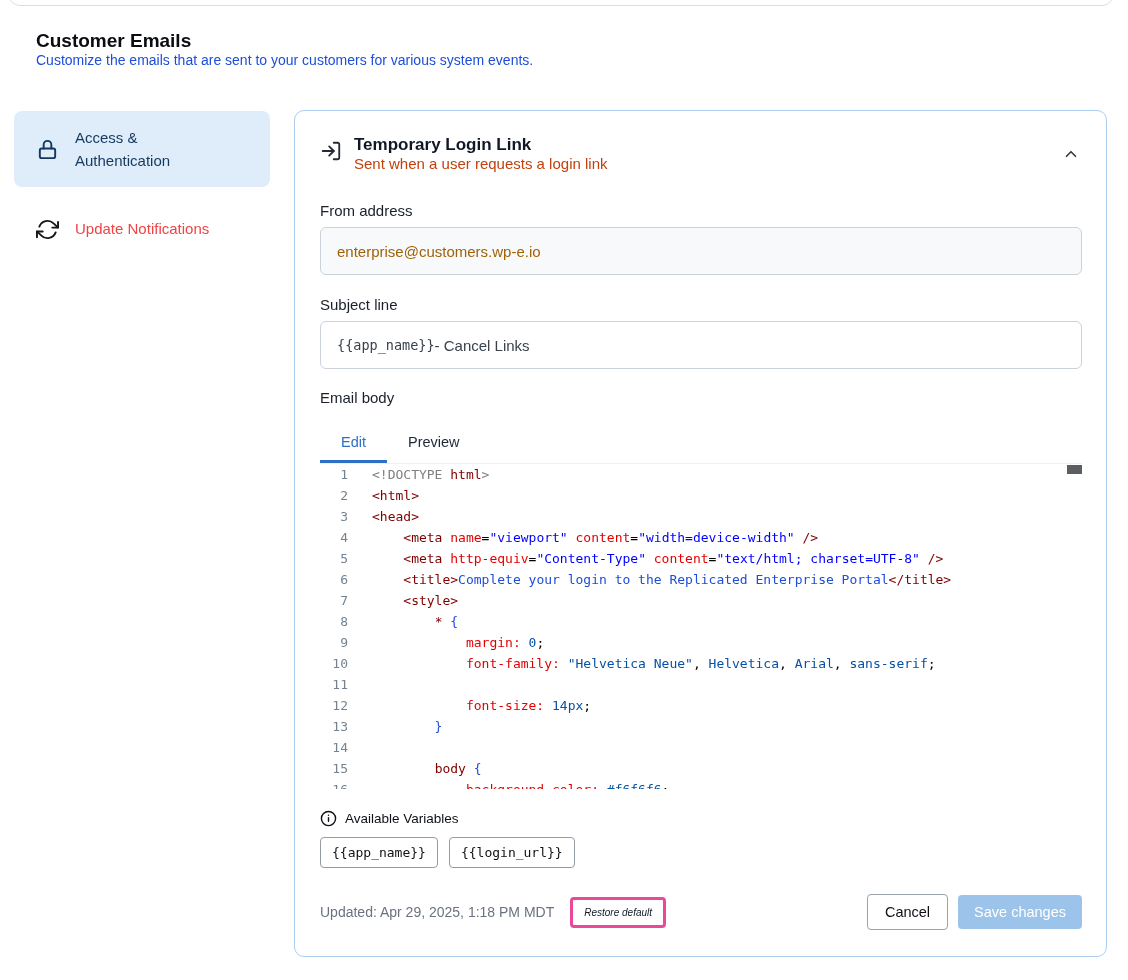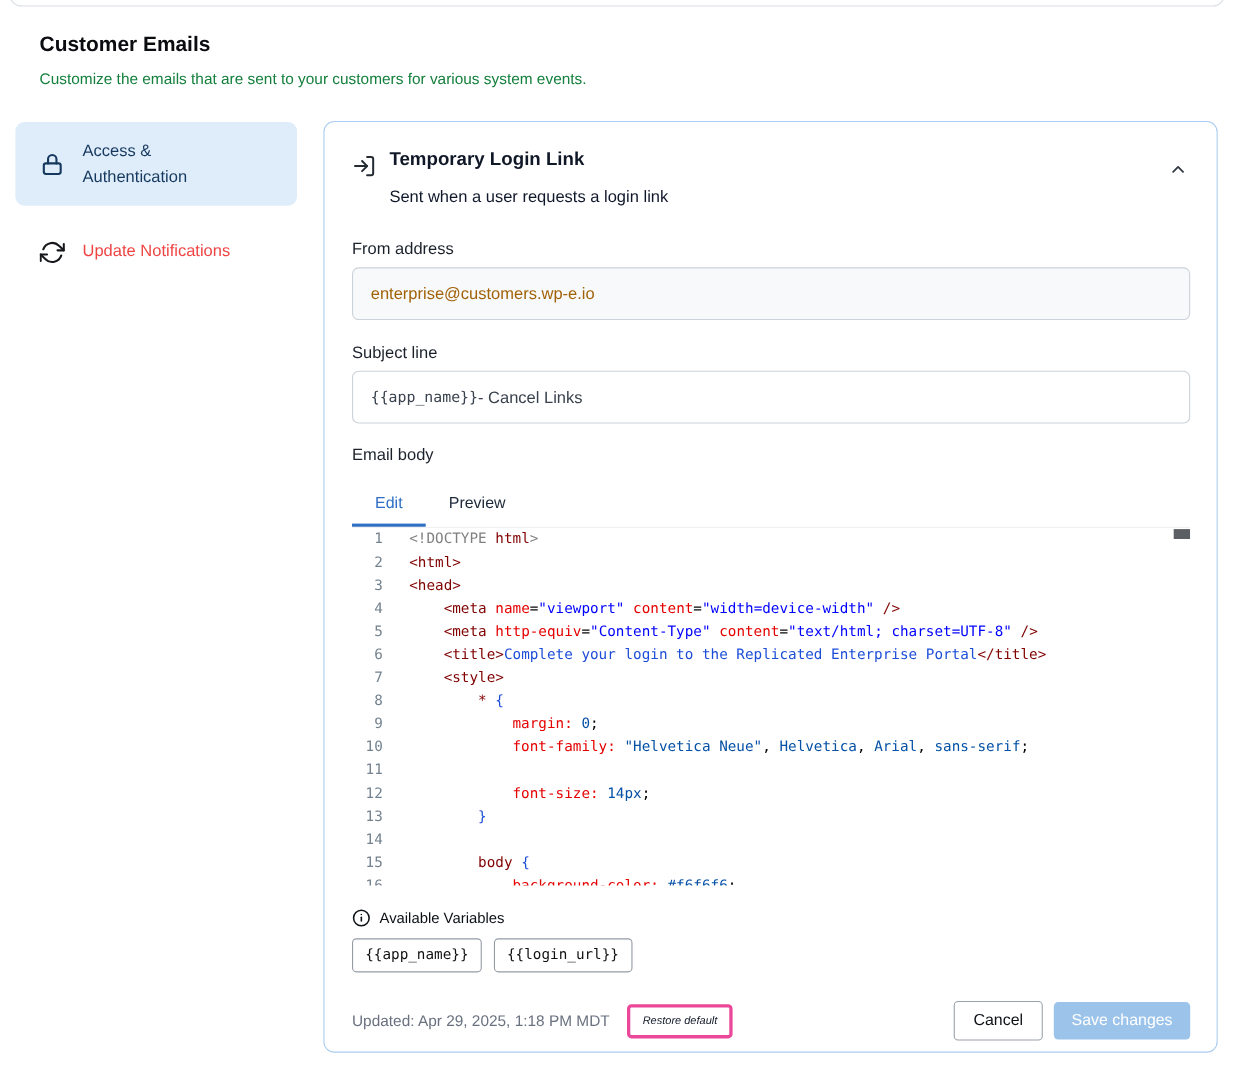--- a/index.html
+++ b/index.html
@@ -10,42 +10,42 @@
   }
 
   
   .prev-card-edge {
     position:absolute; left:8px; top:-20px; width:1106px; height:26px;
     border:1px solid #d9dee4; border-radius:12px; background:#fff;
   }
 
   .page-head { position:absolute; left:36px; top:30px; }
   .page-title { font-size:19px; font-weight:700; color:#0a0c10; margin:0; }
-  .page-sub { margin-top:11px; font-size:14px; color:#15803d; }
+  .page-sub { font-size:14px; color:#1d4ed8; }
 
   
   .sidebar { position:absolute; left:14px; top:111px; width:256px; }
   .side-item { display:flex; align-items:center; gap:16px; padding-left:22px; border-radius:8px; cursor:pointer; }
   .side-item.active { background:#dfecfa; height:76px; }
   .side-item.plain { height:56px; margin-top:14px; }
   .side-label { font-size:15px; font-weight:500; color:#ef4444; line-height:1.55; }
   .side-item.active .side-label { color:#15395e; max-width:150px; }
   .side-icon { flex:none; display:flex; }
 
   
   .panel {
     position:absolute; left:294px; top:110px; width:813px; height:847px;
     border:1px solid #abcdf0; border-radius:10px; background:#fff;
     padding:24px 24px 0 25px;
   }
   .panel-header { display:flex; align-items:flex-start; }
   .header-icon { margin-top:5px; display:flex; }
   .header-text { margin-left:12px; }
   .panel-title { font-size:17px; font-weight:700; color:#101828; }
-  .panel-sub { font-size:15px; color:#0f172a; margin-top:16px; }
+  .panel-sub { font-size:15px; color:#c2410c; margin-top:0; }
   .chevron-btn { margin-left:auto; margin-top:8px; cursor:pointer; background:none; border:none; padding:2px; display:flex; }
 
   .field-label { font-size:15px; color:#1a212b; }
   .lbl-from { margin-top:30px; }
   .lbl-subject { margin-top:21px; }
   .lbl-body { margin-top:20px; }
 
   .input, .input-box {
     width:100%; height:48px; border:1px solid #ccd2d9; border-radius:6px;
     font-size:15px; padding:0 16px; margin-top:8px;

